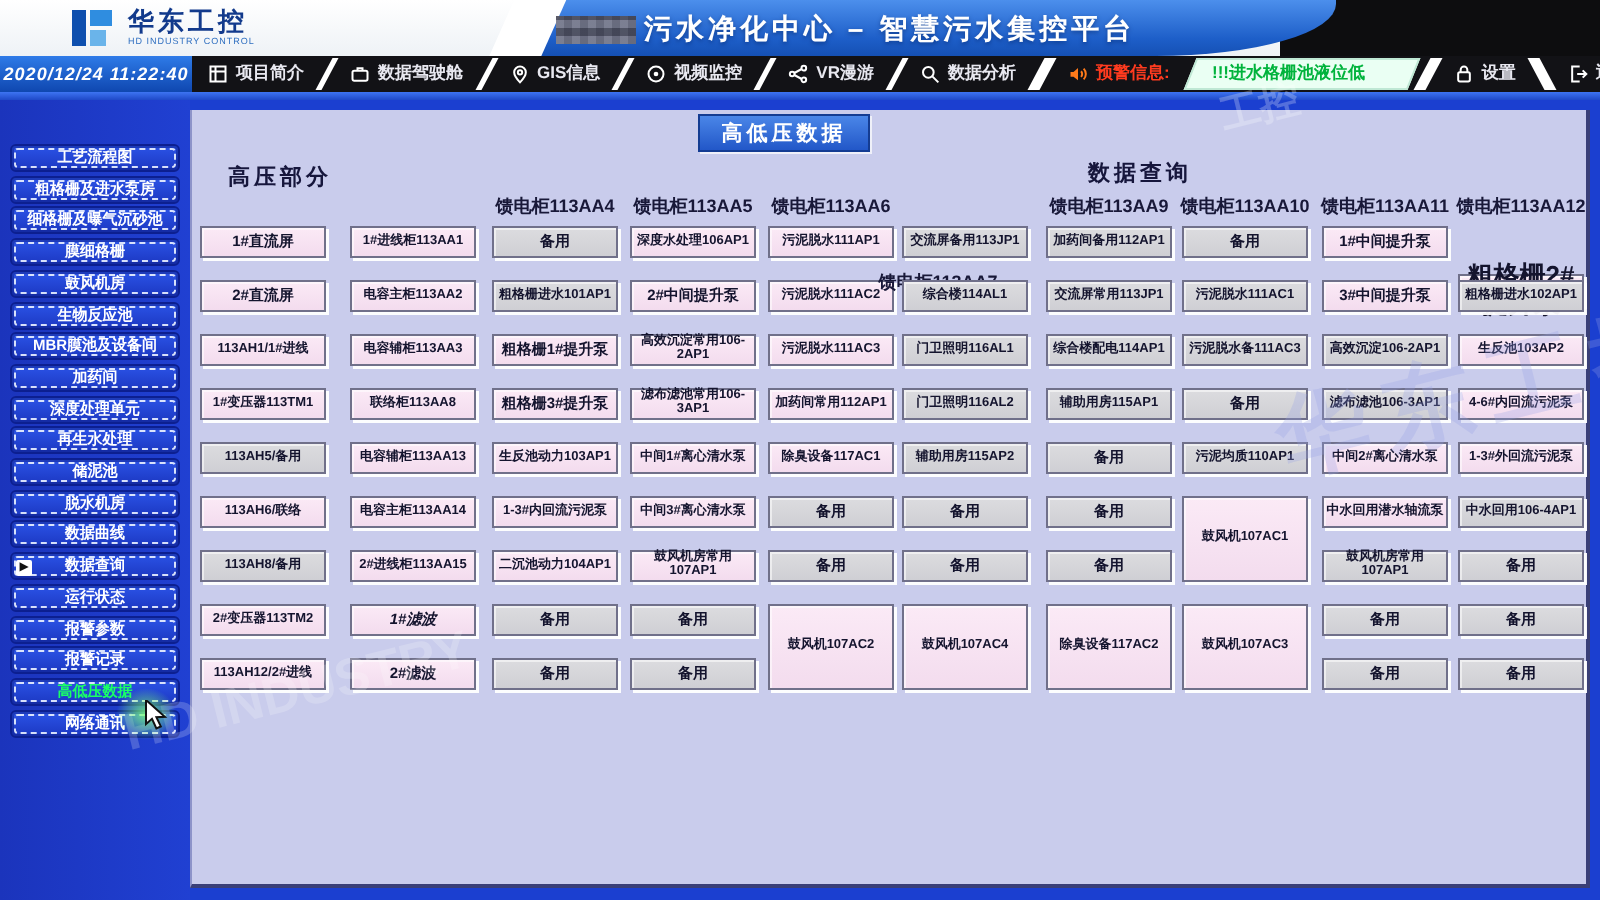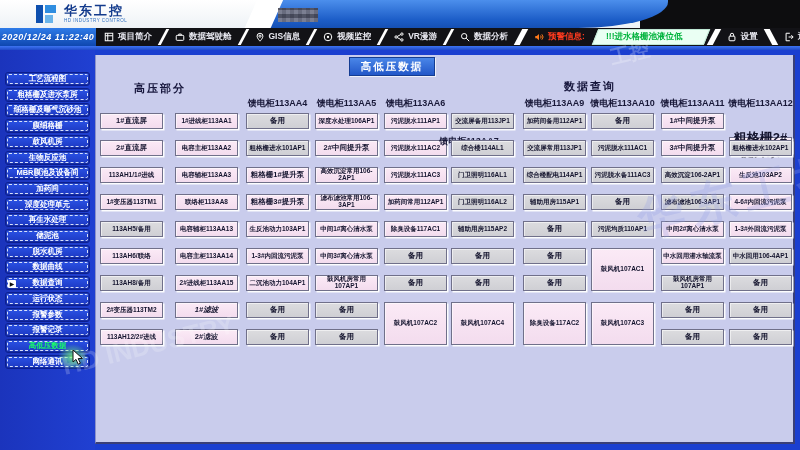--- a/index.html
+++ b/index.html
@@ -56,21 +56,21 @@
   .cursor-glow{position:absolute;left:58px;top:344px;width:30px;height:26px;border-radius:50%;
     background:radial-gradient(closest-side,rgba(120,255,120,.85),rgba(120,255,120,0));pointer-events:none;}
   .cursor-arrow{position:absolute;left:72px;top:350px;pointer-events:none;}
 
   
   .content{position:absolute;left:95px;top:55px;width:700px;height:389px;background:#c9ccec;
     border-right:2px solid #3a3f77;border-bottom:2px solid #3a3f77;border-left:1px solid #8d93c9;}
   .page-title{position:absolute;left:253px;top:2px;width:86px;height:19px;background:linear-gradient(180deg,#4a86e8,#2257c8);
     border:1px solid #143c92;color:#fff;font-size:10.5px;font-weight:bold;letter-spacing:2px;
     display:flex;align-items:center;justify-content:center;box-shadow:1px 1px 0 rgba(255,255,255,.7);}
-  .section-label{position:absolute;color:#16163c;font-size:11px;font-weight:bold;letter-spacing:2px;margin-left:20px;}
+  .section-label{position:absolute;color:#16163c;font-size:11px;font-weight:bold;letter-spacing:2px;}
   .col-header{position:absolute;width:84px;text-align:center;color:#181838;font-size:9px;font-weight:bold;white-space:nowrap;}
   .cell{position:absolute;width:63px;border:1px solid #70708a;box-shadow:1.5px 1.5px 0 rgba(255,255,255,.95),inset 1px 1px 0 rgba(255,255,255,.55);
     display:flex;align-items:center;justify-content:center;text-align:center;color:#14142e;font-weight:bold;cursor:pointer;line-height:1.05;padding:0 1px;}
   .cell.on{background:linear-gradient(180deg,#fbeaf6,#f3dcee);}
   .cell.spare{background:linear-gradient(180deg,#dcdcdf,#cfcfd4);}
 
   .watermark{position:absolute;color:rgba(255,255,255,.16);font-weight:bold;pointer-events:none;white-space:nowrap;}
   .wm1{left:540px;top:110px;font-size:46px;letter-spacing:8px;transform:rotate(-14deg);color:rgba(150,160,230,.28);}
   .wm2{left:60px;top:330px;font-size:26px;transform:rotate(-14deg);color:rgba(255,255,255,.20);}
   .wm3{left:610px;top:40px;font-size:20px;transform:rotate(-14deg);color:rgba(255,255,255,.25);}
@@ -78,20 +78,21 @@
 </head>
 <body>
 
 <div id="stage">
 
   <div class="hdr"></div>
   <div class="hdr-black"></div>
   <div class="title-band"></div>
   <div class="band-notch"></div>
   <div class="mosaic"></div>
+  <div class="main-title">污水净化中心 – 智慧污水集控平台</div>
   <div class="logo">
     <div class="logo-mark">
         <i></i>
         <i></i>
         <i></i>
       </div>
     <div class="logo-text">
       <div class="logo-name">华东工控</div>
       <div class="logo-sub">HD INDUSTRY CONTROL</div>
     </div>

